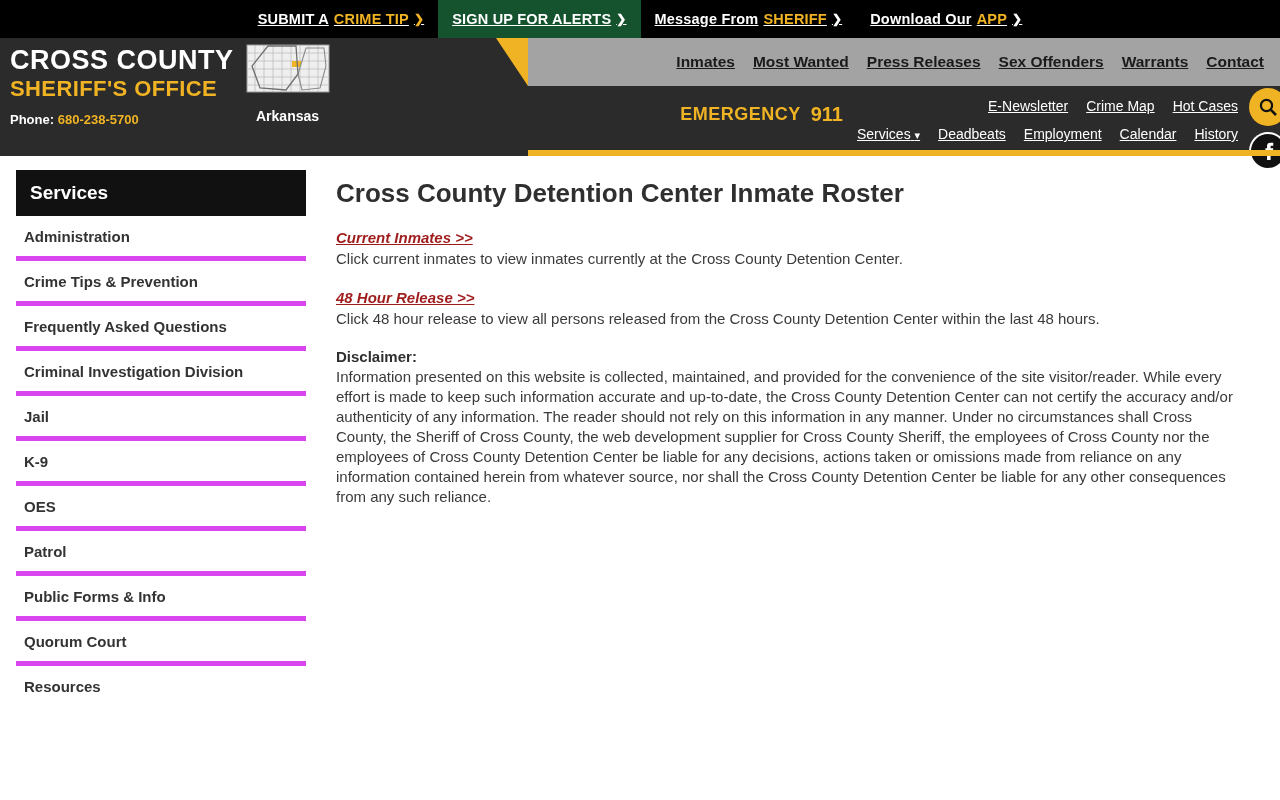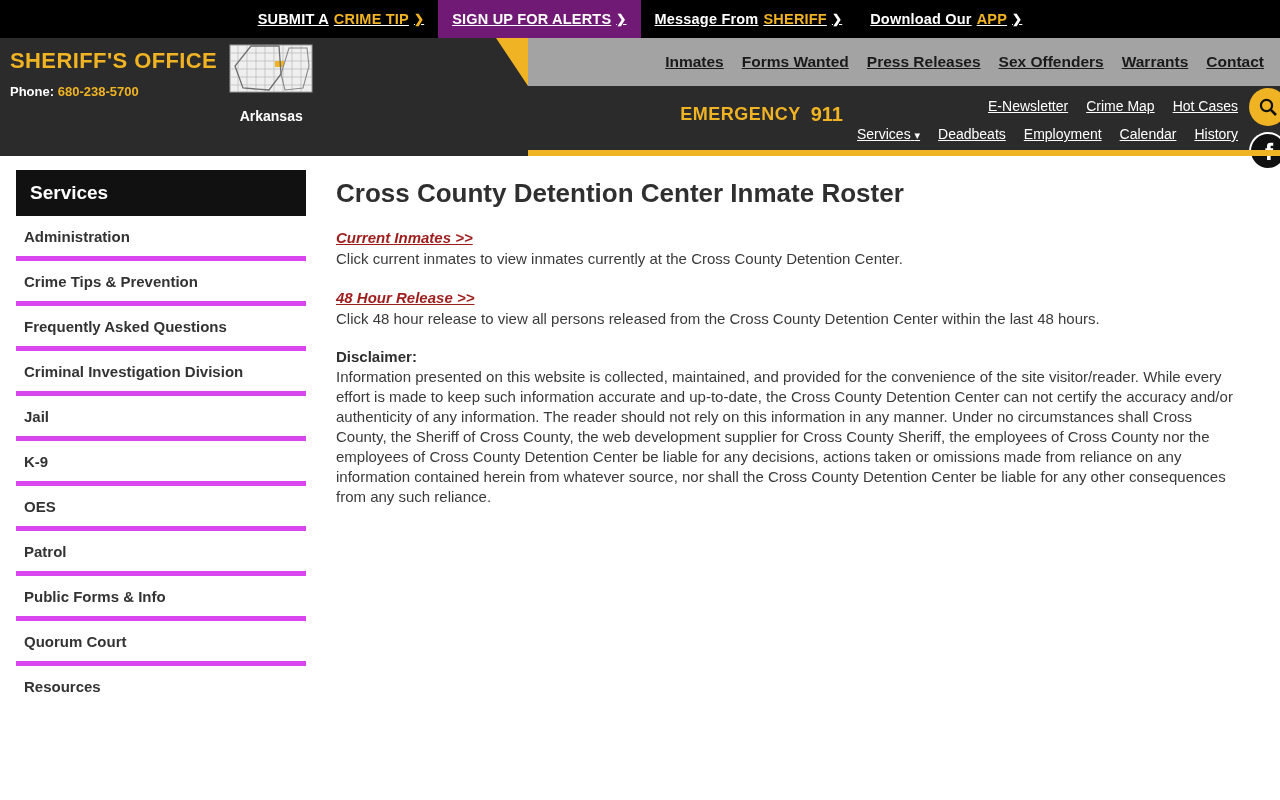--- a/index.html
+++ b/index.html
@@ -23,21 +23,21 @@
     letter-spacing: .2px;
   }
   .topbar-item {
     display: flex;
     align-items: center;
     padding: 0 14px;
     color: #ffffff;
     white-space: nowrap;
     gap: 5px;
   }
-  .topbar-item.alerts { background: #701a75; }
+  .topbar-item.alerts { background: #14532d; }
   .accent-gold { color: #f0b323; }
   .chev { font-size: 12px; color: #ffffff; }
   .chev.gold { color: #f0b323; }
 
   
   .header {
     position: relative;
     height: 112px;
     background: #2b2b2b;
     display: flex;
@@ -268,20 +268,21 @@
   <a class="topbar-item" href="#">
     <span>Download Our</span>
     <span class="accent-gold">APP</span>
     <span class="chev">❯</span>
   </a>
 </div>
 
 <div class="header">
   <div class="brand">
     <div class="brand-text">
+      <div class="brand-line1">CROSS COUNTY</div>
       <div class="brand-line2">SHERIFF'S OFFICE</div>
       <div class="brand-phone">
         <span>Phone:</span>
         <span class="num">680-238-5700</span>
       </div>
     </div>
     <div class="state-logo">
       <svg width="84" height="58" viewBox="0 0 84 58">
         <rect x="1" y="1" width="82" height="47" fill="#efefef" stroke="#9a9a9a" stroke-width="1"></rect>
         <g stroke="#b9b9b9" stroke-width="0.7" fill="none">
@@ -292,21 +293,21 @@
         <path d="M60 4 L78 4 L80 22 L74 44 L56 46 L52 30 Z" fill="none" stroke="#8a8a8a" stroke-width="1.1"></path>
         <path d="M22 2 L50 2 L52 30 L40 46 L14 44 L6 22 Z" fill="none" stroke="#6f6f6f" stroke-width="1.3"></path>
       </svg>
       <div class="state-label">Arkansas</div>
     </div>
   </div>
 
   <div class="nav-right">
     <div class="gold-bar">
       <a class="gold-link" href="#">Inmates</a>
-      <a class="gold-link" href="#">Forms Wanted</a>
+      <a class="gold-link" href="#">Most Wanted</a>
       <a class="gold-link" href="#">Press Releases</a>
       <a class="gold-link" href="#">Sex Offenders</a>
       <a class="gold-link" href="#">Warrants</a>
       <a class="gold-link" href="#">Contact</a>
     </div>
 
     <div class="lower-nav">
       <div class="emergency-wrap">
         <span class="emergency-label">EMERGENCY</span>
         <span class="emergency-num">911</span>

